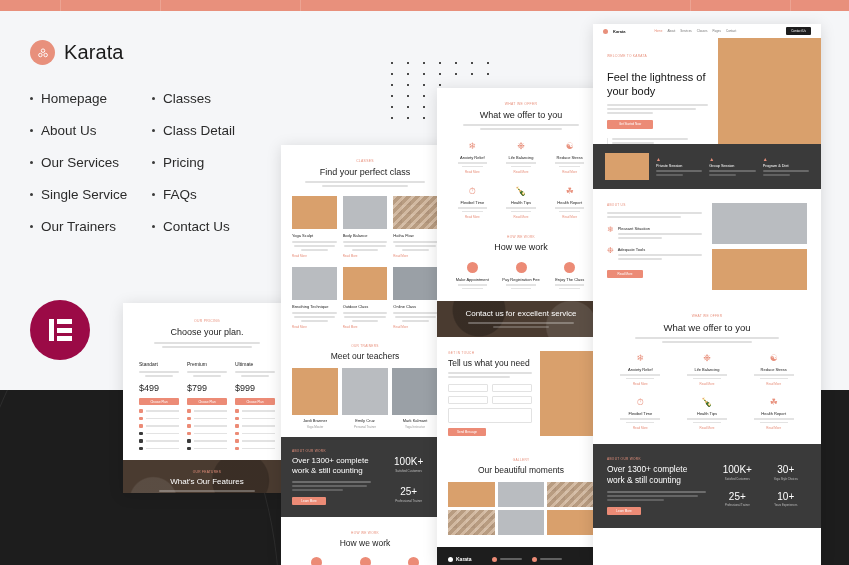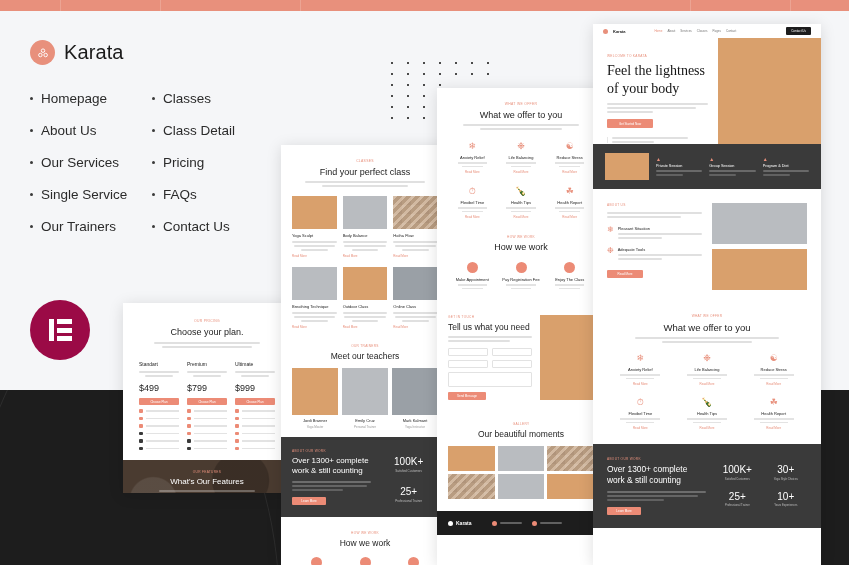--- a/index.html
+++ b/index.html
@@ -585,20 +585,32 @@
           </div>
         <div class="svc">
             <div style="width:11px;height:11px;border-radius:50%;background:#ec8b76;margin:0 auto;"></div>
             <div class="nm">Enjoy The Class</div>
             <div class="ln"></div>
             <div class="ln" style="width:42%"></div>
           </div>
       </div>
     </div>
 
+    <div class="sec brown" style="height:36px;padding:8px 11px;position:relative;overflow:hidden;">
+      <div style="position:absolute;inset:0;background:
+          radial-gradient(circle at 80% 70%, rgba(255,255,255,.10) 0 18%, transparent 19%),
+          radial-gradient(circle at 25% 25%, rgba(0,0,0,.25) 0 20%, transparent 21%);"></div>
+      <div style="position:relative">
+        <div class="h-title" style="font-size:8px;color:#fff;">Contact us for excellent service</div>
+        <div style="margin:4px auto 0;width:72%;">
+          <i class="hidden-txt" style="width:100%;background:rgba(255,255,255,.28)"></i>
+          <i class="hidden-txt" style="width:54%;background:rgba(255,255,255,.22)"></i>
+        </div>
+      </div>
+    </div>
 
     <div class="sec white" style="padding:14px 11px; display:flex; gap:8px;">
       <div style="flex:1.25">
         <div class="eyebrow" style="text-align:left;font-size:3.2px;">GET IN TOUCH</div>
         <div style="font-size:8.5px;color:#1c1c1c;margin-top:3px;">Tell us what you need</div>
         <div style="margin-top:4px;">
             <i class="hidden-txt" style="width:100%;margin-left:0"></i>
             <i class="hidden-txt" style="width:74%;margin-left:0"></i>
           </div>
         <div style="display:flex;gap:4px;margin-top:6px;">
@@ -662,21 +674,21 @@
         <span>Classes</span>
         <span>Pages</span>
         <span>Contact</span>
       </div>
       <div class="cta">Contact Us</div>
     </div>
 
     <div class="sec white" style="display:flex;height:106px;">
       <div style="flex:1;padding:16px 10px 0 14px;">
         <div class="eyebrow" style="text-align:left;font-size:3.2px;">WELCOME TO KARATA</div>
-        <div style="font-size:14px;color:#141414;line-height:1.3;margin-top:4px;font-family:Liberation Serif, serif;">Feel the lightness of your body</div>
+        <div style="font-size:11px;color:#141414;line-height:1.3;margin-top:12px;">Feel the lightness of your body</div>
         <div style="margin-top:5px;">
             <i class="hidden-txt" style="width:100%;margin-left:0"></i>
             <i class="hidden-txt" style="width:88%;margin-left:0"></i>
             <i class="hidden-txt" style="width:46%;margin-left:0"></i>
           </div>
         <div style="width:46px;height:9px;background:#ec8b76;border-radius:1px;margin-top:6px;display:flex;align-items:center;justify-content:center;">
           <span style="font-size:3px;color:#fff;">Get Started Now</span>
         </div>
         <div style="border-left:1px solid #e6e6e6;padding-left:4px;margin-top:9px;">
           <i class="hidden-txt" style="width:76px;margin-left:0"></i>

